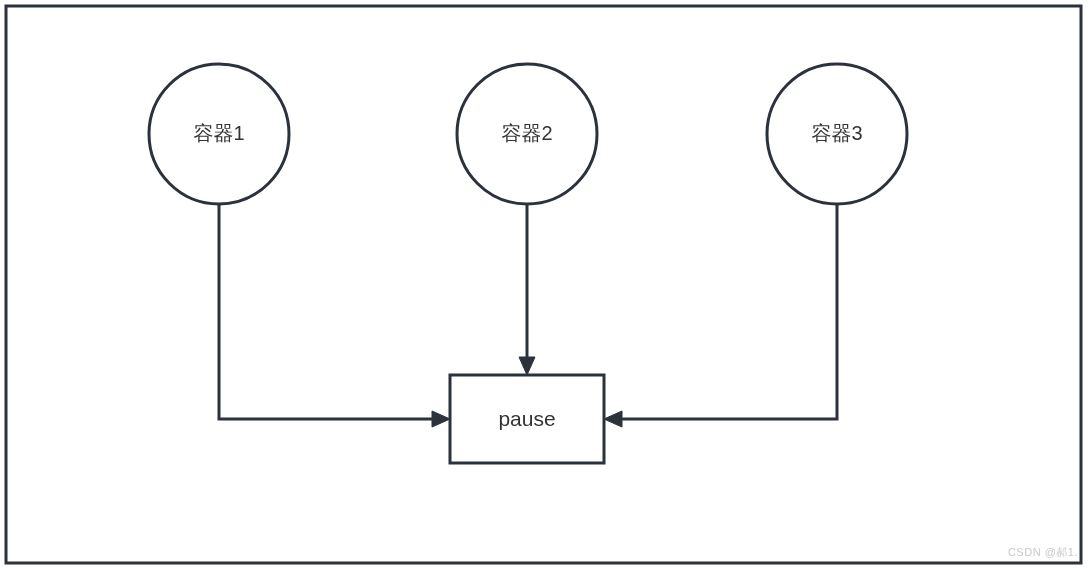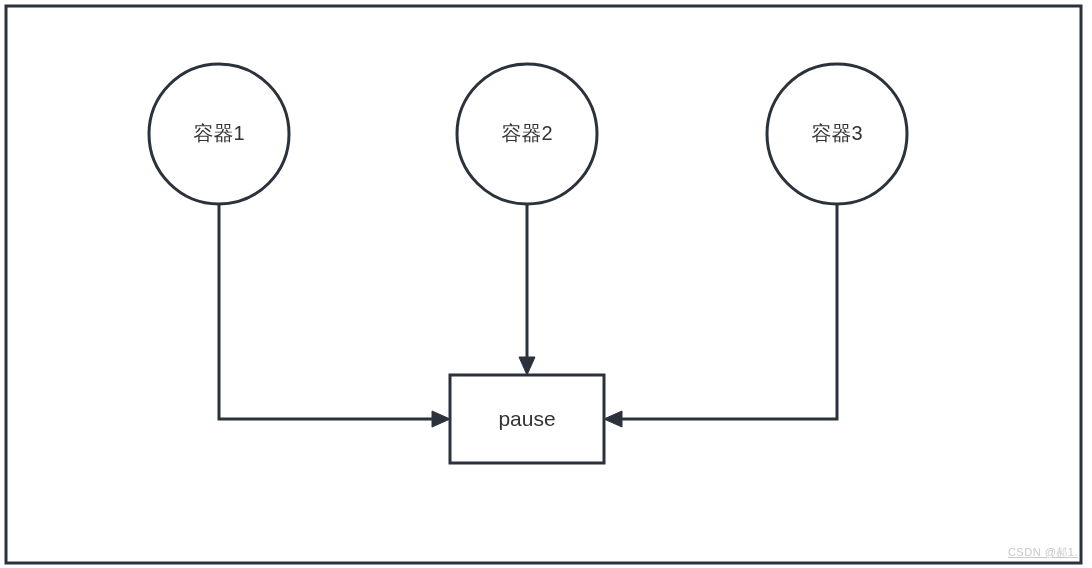--- a/index.html
+++ b/index.html
@@ -39,21 +39,20 @@
   .watermark {
     position: absolute;
     right: 14px;
     bottom: 8px;
     font-family: "Liberation Sans", "DejaVu Sans", sans-serif;
     font-size: 11px;
     color: #c8c8c8;
     letter-spacing: 0.5px;
     white-space: nowrap;
     user-select: none;
-    text-decoration: underline;
   }
 </style>
 </head>
 <body>
 
 <div id="canvas">
 
   <svg id="diagram-svg" width="1092" height="568" viewBox="0 0 1092 568">
 
     <rect x="6" y="6" width="1075" height="557" fill="#ffffff" stroke="#2b323b" stroke-width="3"></rect>

